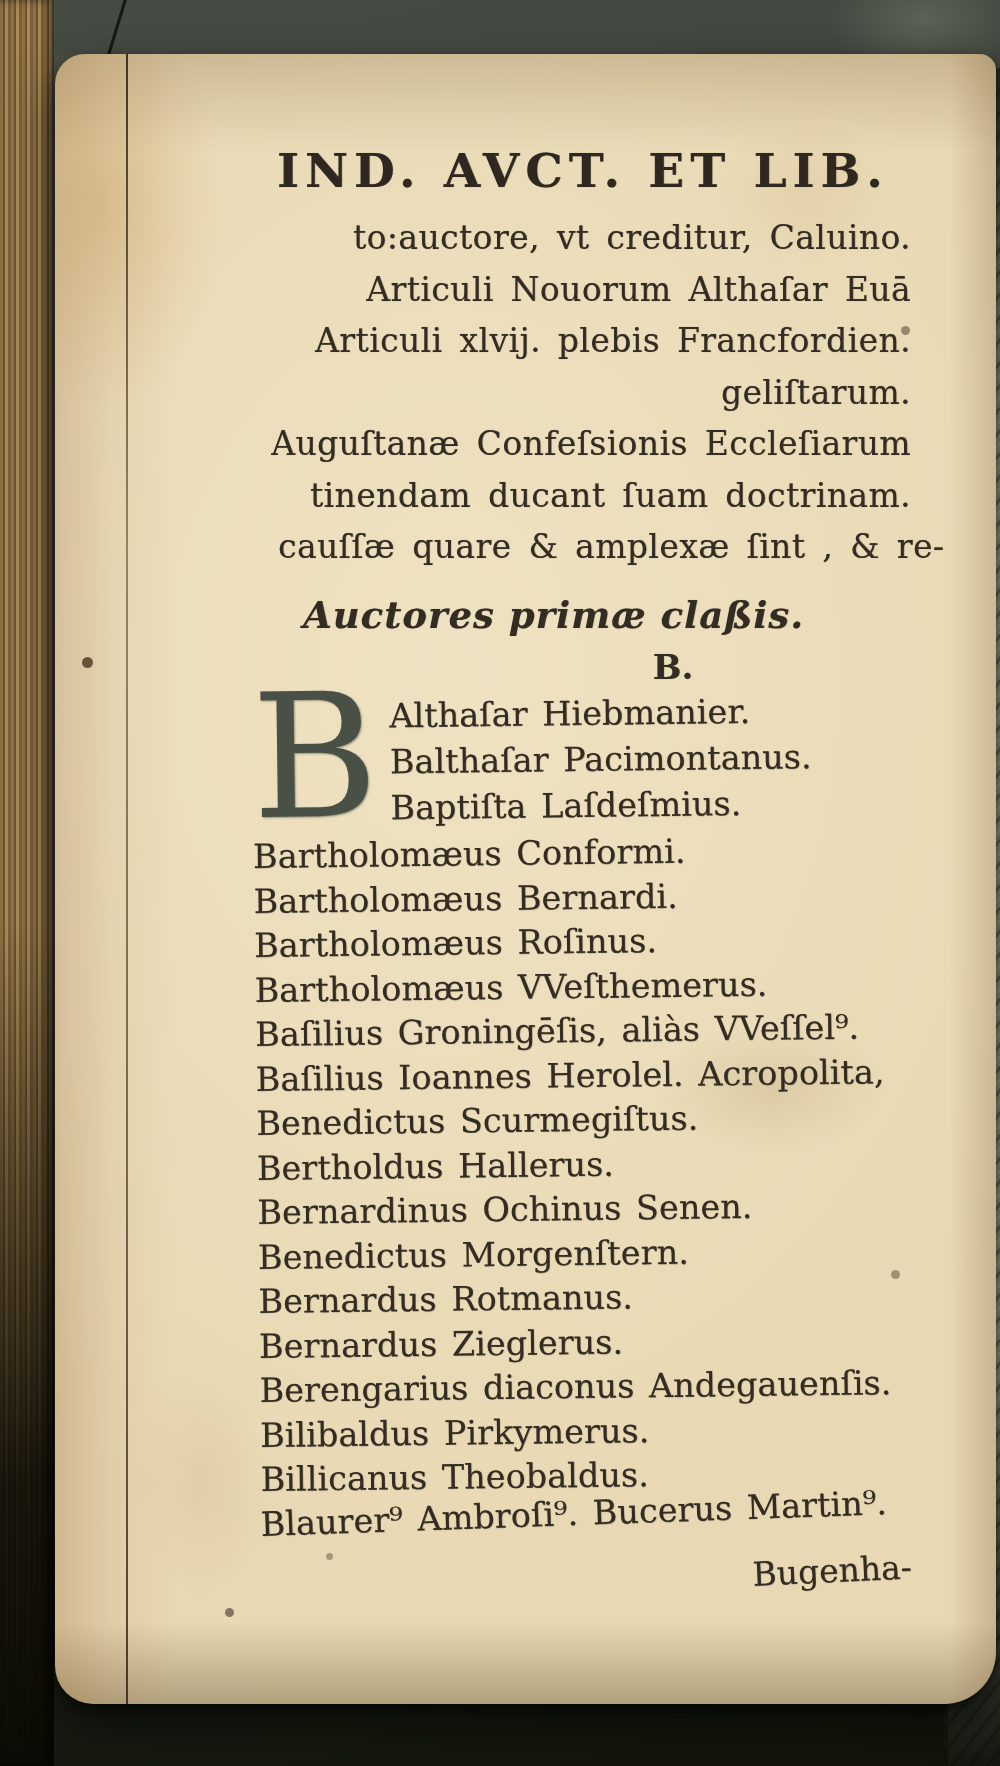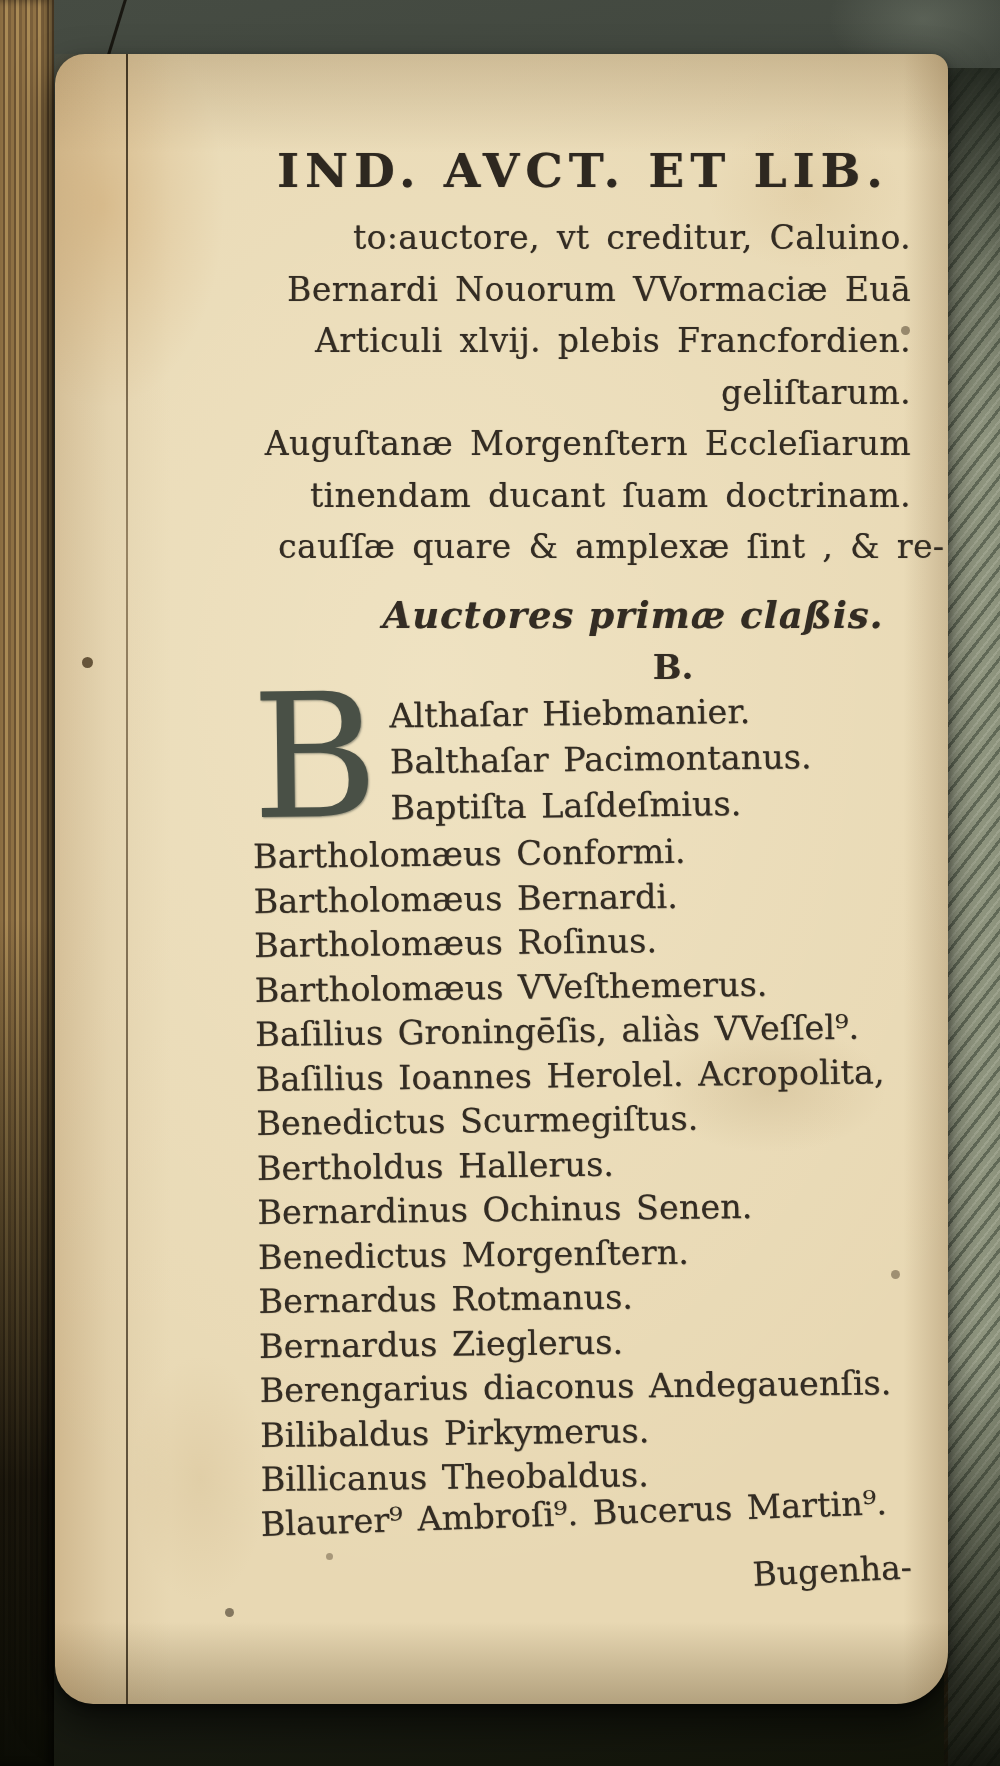--- a/index.html
+++ b/index.html
@@ -33,20 +33,21 @@
     position:absolute;left:55px;top:54px;width:893px;height:1650px;
     border-radius:30px 16px 52px 38px;
     background:
       radial-gradient(120% 90% at 42% 38%, rgba(255,250,228,0.30), rgba(0,0,0,0) 62%),
       linear-gradient(90deg, rgba(152,110,58,0.30) 0%, rgba(152,110,58,0.10) 6%, rgba(0,0,0,0) 13%),
       linear-gradient(270deg, rgba(120,90,50,0.28) 0%, rgba(0,0,0,0) 5%),
       linear-gradient(0deg, rgba(92,72,40,0.38) 0%, rgba(0,0,0,0) 5%),
       linear-gradient(180deg, rgba(128,98,55,0.30) 0%, rgba(0,0,0,0) 6%),
       #e8d8b3;
     box-shadow:0 20px 42px rgba(0,0,0,0.6), 0 4px 10px rgba(0,0,0,0.4);
+    padding-left:48px;
   }
   .stain{position:absolute;pointer-events:none;}
   .stain1{left:0;top:0;width:270px;height:540px;background:radial-gradient(62% 52% at 18% 28%, rgba(188,132,62,0.28), rgba(0,0,0,0) 72%);}
   .stain2{left:560px;top:950px;width:310px;height:170px;background:radial-gradient(50% 50% at 50% 50%, rgba(150,120,70,0.17), rgba(0,0,0,0) 75%);}
   .stain3{left:55px;top:1260px;width:180px;height:330px;background:radial-gradient(50% 50% at 50% 50%, rgba(172,136,82,0.13), rgba(0,0,0,0) 75%);}
   .stain4{left:620px;top:40px;width:260px;height:200px;background:radial-gradient(50% 50% at 50% 50%, rgba(180,142,80,0.13), rgba(0,0,0,0) 75%);}
   .specks{position:absolute;left:0;top:0;width:5px;height:5px;border-radius:50%;background:rgba(0,0,0,0);
     box-shadow:30px 606px 0 3px rgba(62,44,22,0.75),
                848px 274px 0 2px rgba(70,55,35,0.5),
                838px 1218px 0 2px rgba(70,55,35,0.45),
@@ -57,21 +58,21 @@
   .thread-top{position:absolute;left:103px;top:-4px;width:3px;height:72px;background:rgba(20,18,12,0.9);
     transform:rotate(17deg);transform-origin:50% 100%;}
   
   .text{position:absolute;left:196px;top:88px;width:660px;color:#332c23;
     text-shadow:0.4px 0.4px 0.8px rgba(42,34,24,0.55);}
   .title{font-size:47px;line-height:58px;font-weight:bold;letter-spacing:6px;
     margin:0 0 12px 26px;color:#2e2820;white-space:nowrap;}
   .line{font-size:33px;line-height:51.5px;white-space:nowrap;word-spacing:6px;letter-spacing:0.4px;text-align:right;}
   .ind{padding-left:27px;}
   .heading{font-style:italic;font-weight:bold;font-size:37px;line-height:48px;margin-top:18px;
-    text-align:center;transform:translateX(52px);letter-spacing:1px;white-space:nowrap;}
+    transform:translateX(52px);letter-spacing:1px;white-space:nowrap;}
   .letter{font-size:34px;line-height:44px;font-weight:bold;text-align:center;
     transform:translateX(92px);margin:6px 0 4px 0;}
   .entries{margin-top:6px;transform:rotate(-0.7deg);transform-origin:0 0;}
   .dropcap-row::after{content:"";display:block;clear:both;}
   .dropcap{float:left;width:138px;height:140px;font-size:172px;line-height:126px;
     color:#4950 46;color:#495046;text-shadow:1px 1px 2px rgba(60,66,58,0.5);}
   .dc-line{font-size:33.5px;line-height:46px;white-space:nowrap;word-spacing:4px;}
   .entry{font-size:33.5px;line-height:44.5px;white-space:nowrap;word-spacing:4px;}
   .lift{transform:rotate(-1.3deg);transform-origin:0 100%;}
   .catch{font-size:33px;text-align:right;padding-right:10px;margin-top:8px;
@@ -90,24 +91,24 @@
   <div class="stain stain2"></div>
   <div class="stain stain3"></div>
   <div class="stain stain4"></div>
   <div class="specks"></div>
   <div class="thread" style="left:71px;top:0;height:1650px;"></div>
 
   <div class="text">
     <div class="title">IND. AVCT. ET LIB.</div>
 
     <div class="line ind">to:auctore, vt creditur, Caluino.</div>
-    <div class="line">Bernardi Nouorum VVormaciæ Euā</div>
+    <div class="line">Articuli Nouorum Althaſar Euā</div>
     <div class="line">Articuli xlvij. plebis Francfordien.</div>
     <div class="line ind">geliſtarum.</div>
-    <div class="line">Auguſtanæ Morgenſtern Eccleſiarum</div>
+    <div class="line">Auguſtanæ Confeſsionis Eccleſiarum</div>
     <div class="line ind">tinendam ducant ſuam doctrinam.</div>
     <div class="line ind">cauſſæ quare &amp; amplexæ ſint , &amp; re-</div>
 
     <div class="heading">Auctores primæ claßis.</div>
     <div class="letter">B.</div>
 
     <div class="entries">
       <div class="dropcap-row">
         <div class="dropcap">B</div>
         <div class="dc-line">Althaſar Hiebmanier.</div>

